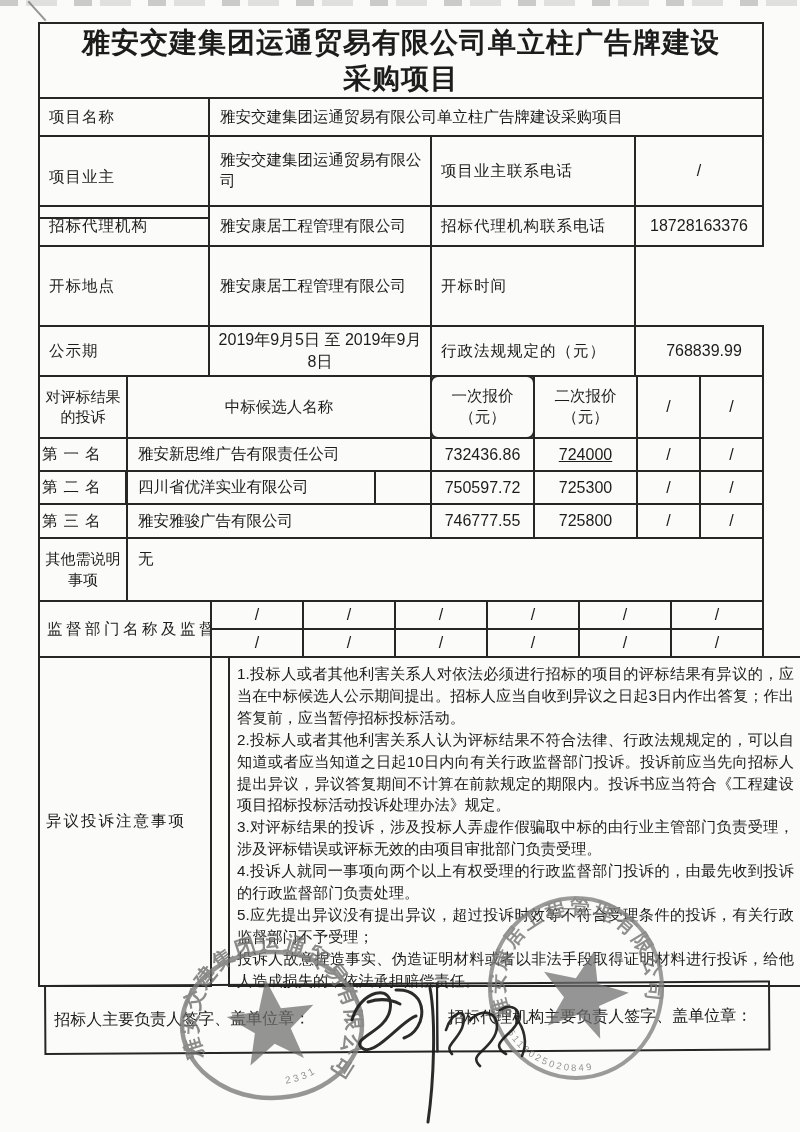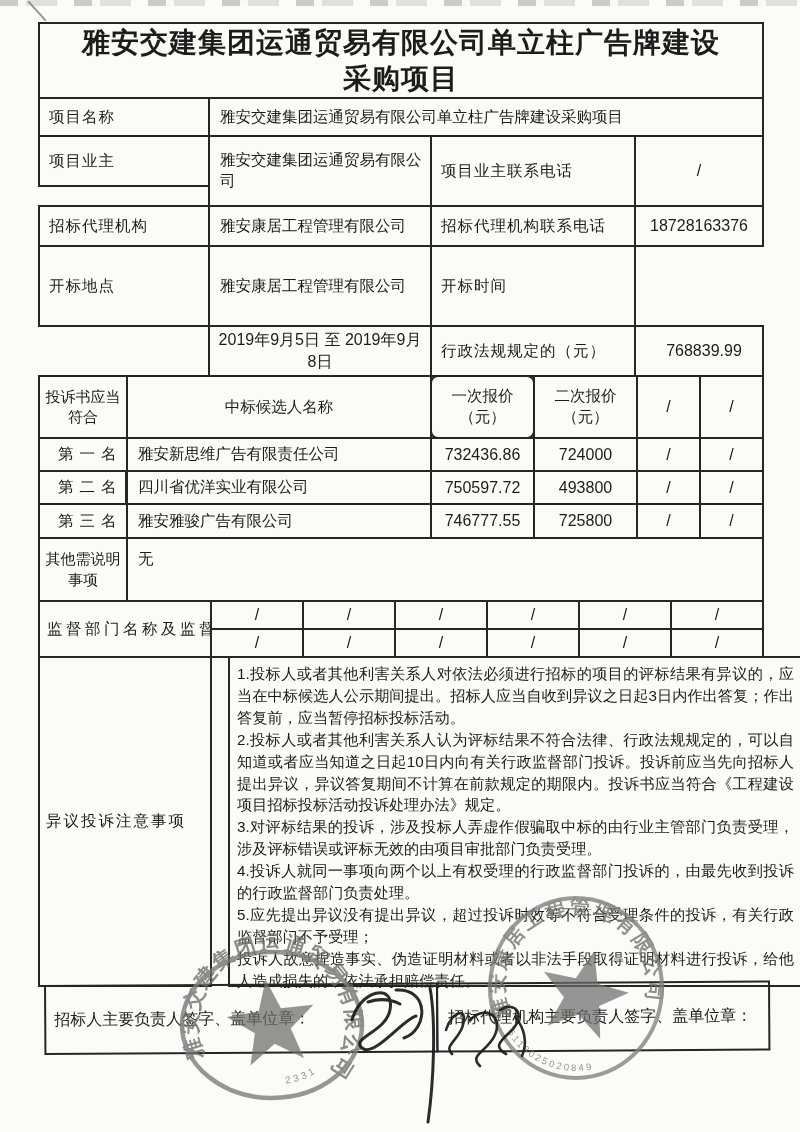--- a/index.html
+++ b/index.html
@@ -33,21 +33,21 @@
   }
   .title-cell{
     justify-content:center;text-align:center;
     font-size:28px;font-weight:600;line-height:36px;
     letter-spacing:1px;padding:0 28px;
   }
   .lbl{padding-left:9px;letter-spacing:1px;}
   .val{padding-left:10px;}
   .ctr{justify-content:center;text-align:center;padding:0 4px;}
   .num{justify-content:center;text-align:center;font-size:16px;}
-  .rank{padding-left:18px;letter-spacing:6px;}
+  .rank{padding-left:2px;letter-spacing:6px;}
   .superv-lbl{
     padding-left:7px;letter-spacing:3.5px;white-space:nowrap;
     overflow:hidden;font-size:15.5px;
   }
   .obj-lbl{padding-left:6px;letter-spacing:2px;}
   .para{
     align-items:flex-start;
     padding:5px 8px 4px 7px;
     font-size:15.2px;line-height:21.9px;text-align:justify;
     display:block;
@@ -65,56 +65,57 @@
 
 <div class="page">
   <div class="scan-edge"></div>
   <div class="corner-artifact"></div>
 
   <div class="cell title-cell" style="left:38px;top:22px;width:726px;height:77px;">雅安交建集团运通贸易有限公司单立柱广告牌建设采购项目</div>
 
   <div class="cell lbl" style="left:38px;top:97px;width:172px;height:40px;">项目名称</div>
   <div class="cell val" style="left:208px;top:97px;width:556px;height:40px;">雅安交建集团运通贸易有限公司单立柱广告牌建设采购项目</div>
 
-  <div class="cell lbl" style="left:38px;top:135px;width:172px;height:52px;">项目业主</div>
+  <div class="cell lbl" style="left:38px;top:135px;width:172px;height:84px;">项目业主</div>
   <div class="cell val" style="left:208px;top:135px;width:224px;height:72px;">雅安交建集团运通贸易有限公司</div>
   <div class="cell lbl" style="left:430px;top:135px;width:206px;height:72px;">项目业主联系电话</div>
   <div class="cell num" style="left:634px;top:135px;width:130px;height:72px;">/</div>
 
   <div class="cell lbl" style="left:38px;top:205px;width:172px;height:42px;">招标代理机构</div>
   <div class="cell val" style="left:208px;top:205px;width:224px;height:42px;">雅安康居工程管理有限公司</div>
   <div class="cell lbl" style="left:430px;top:205px;width:206px;height:42px;">招标代理机构联系电话</div>
   <div class="cell num" style="left:634px;top:205px;width:130px;height:42px;">18728163376</div>
 
   <div class="cell lbl" style="left:38px;top:245px;width:172px;height:82px;">开标地点</div>
   <div class="cell val" style="left:208px;top:245px;width:224px;height:82px;">雅安康居工程管理有限公司</div>
   <div class="cell lbl" style="left:430px;top:245px;width:206px;height:82px;">开标时间</div>
 
+  <div class="cell lbl" style="left:38px;top:325px;width:172px;height:52px;">公示期</div>
   <div class="cell num" style="left:208px;top:325px;width:224px;height:52px;padding:15px 8px;">2019年9月5日 至 2019年9月8日</div>
   <div class="cell lbl" style="left:430px;top:325px;width:206px;height:52px;">行政法规规定的（元）</div>
   <div class="cell num" style="left:634px;top:325px;width:130px;height:52px;padding-left:10px;">768839.99</div>
 
-  <div class="cell ctr" style="left:38px;top:375px;width:90px;height:64px;font-size:15px;">投诉书应当符合</div>
+  <div class="cell ctr" style="left:38px;top:375px;width:90px;height:64px;font-size:15px;">对评标结果的投诉</div>
   <div class="cell ctr" style="left:126px;top:375px;width:306px;height:64px;">中标候选人名称</div>
   <div class="cell ctr" style="left:430px;top:375px;width:105px;height:64px;border-radius:8px;">一次报价（元）</div>
   <div class="cell ctr" style="left:533px;top:375px;width:105px;height:64px;">二次报价（元）</div>
   <div class="cell ctr slash" style="left:636px;top:375px;width:65px;height:64px;">/</div>
   <div class="cell ctr slash" style="left:699px;top:375px;width:65px;height:64px;">/</div>
 
   <div class="cell rank" style="left:38px;top:437px;width:90px;height:35px;">第一名</div>
   <div class="cell val" style="left:126px;top:437px;width:306px;height:35px;">雅安新思维广告有限责任公司</div>
   <div class="cell num" style="left:430px;top:437px;width:105px;height:35px;">732436.86</div>
-  <div class="cell num" style="left:533px;top:437px;width:105px;height:35px;">724000</div>
+  <div class="cell num" style="left:533px;top:437px;width:105px;height:35px;text-decoration:underline;">724000</div>
   <div class="cell ctr slash" style="left:636px;top:437px;width:65px;height:35px;">/</div>
   <div class="cell ctr slash" style="left:699px;top:437px;width:65px;height:35px;">/</div>
 
   <div class="cell rank" style="left:38px;top:470px;width:89px;height:35px;">第二名</div>
-  <div class="cell val" style="left:126px;top:470px;width:306px;height:35px;">四川省优洋实业有限公司</div>
+  <div class="cell val" style="left:126px;top:470px;width:250px;height:35px;">四川省优洋实业有限公司</div>
   <div class="cell num" style="left:430px;top:470px;width:105px;height:35px;">750597.72</div>
-  <div class="cell num" style="left:533px;top:470px;width:105px;height:35px;">493800</div>
+  <div class="cell num" style="left:533px;top:470px;width:105px;height:35px;">725300</div>
   <div class="cell ctr slash" style="left:636px;top:470px;width:65px;height:35px;">/</div>
   <div class="cell ctr slash" style="left:699px;top:470px;width:65px;height:35px;">/</div>
 
   <div class="cell rank" style="left:38px;top:503px;width:90px;height:36px;">第三名</div>
   <div class="cell val" style="left:126px;top:503px;width:306px;height:36px;">雅安雅骏广告有限公司</div>
   <div class="cell num" style="left:430px;top:503px;width:105px;height:36px;">746777.55</div>
   <div class="cell num" style="left:533px;top:503px;width:105px;height:36px;">725800</div>
   <div class="cell ctr slash" style="left:636px;top:503px;width:65px;height:36px;">/</div>
   <div class="cell ctr slash" style="left:699px;top:503px;width:65px;height:36px;">/</div>
 

